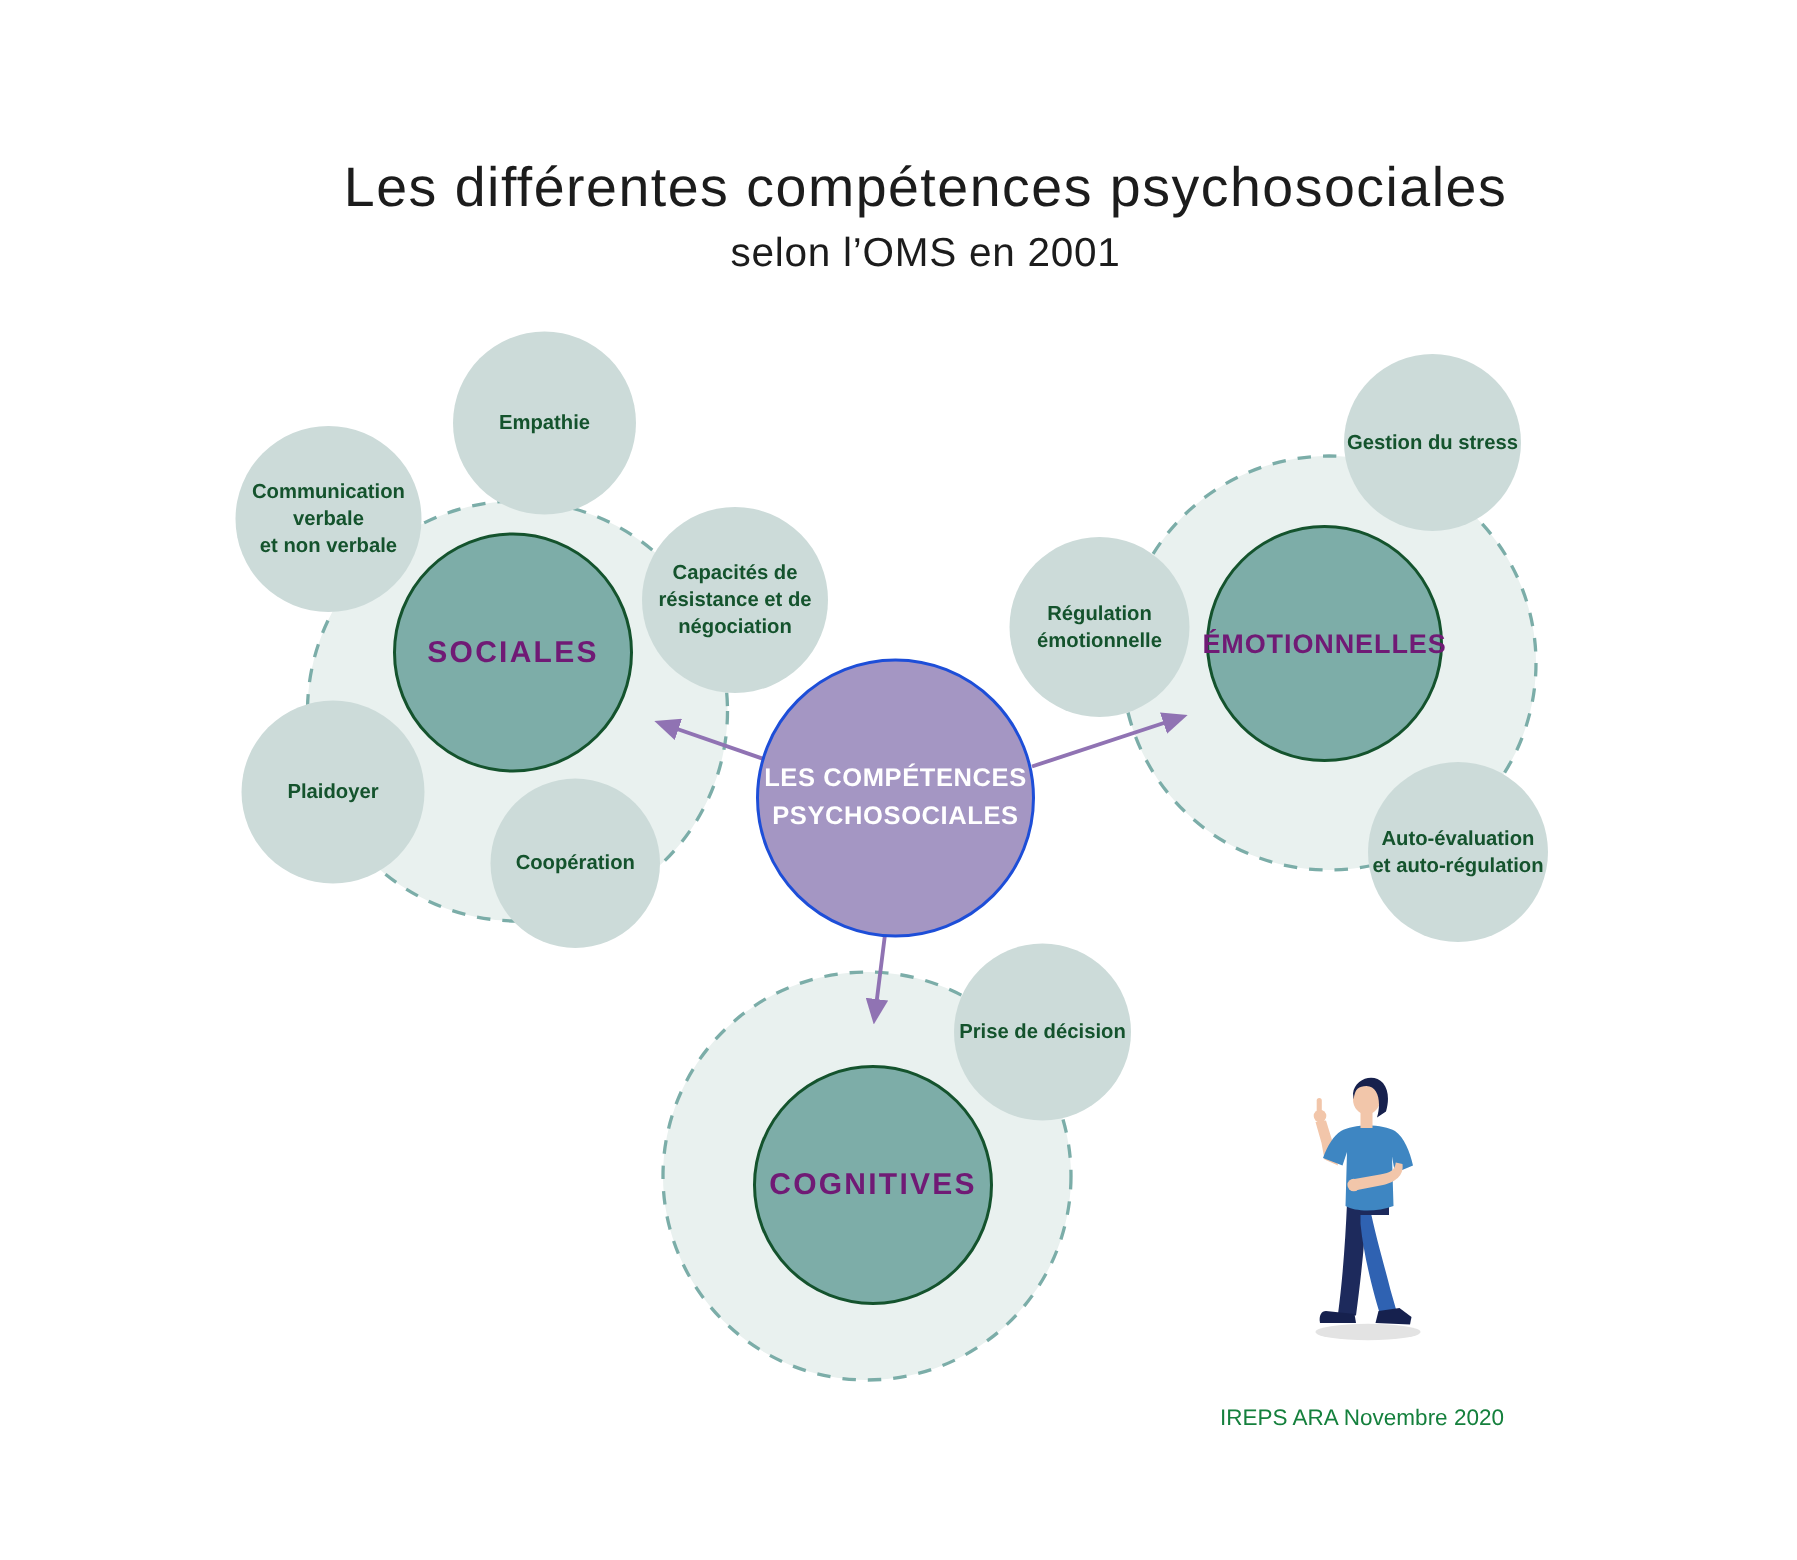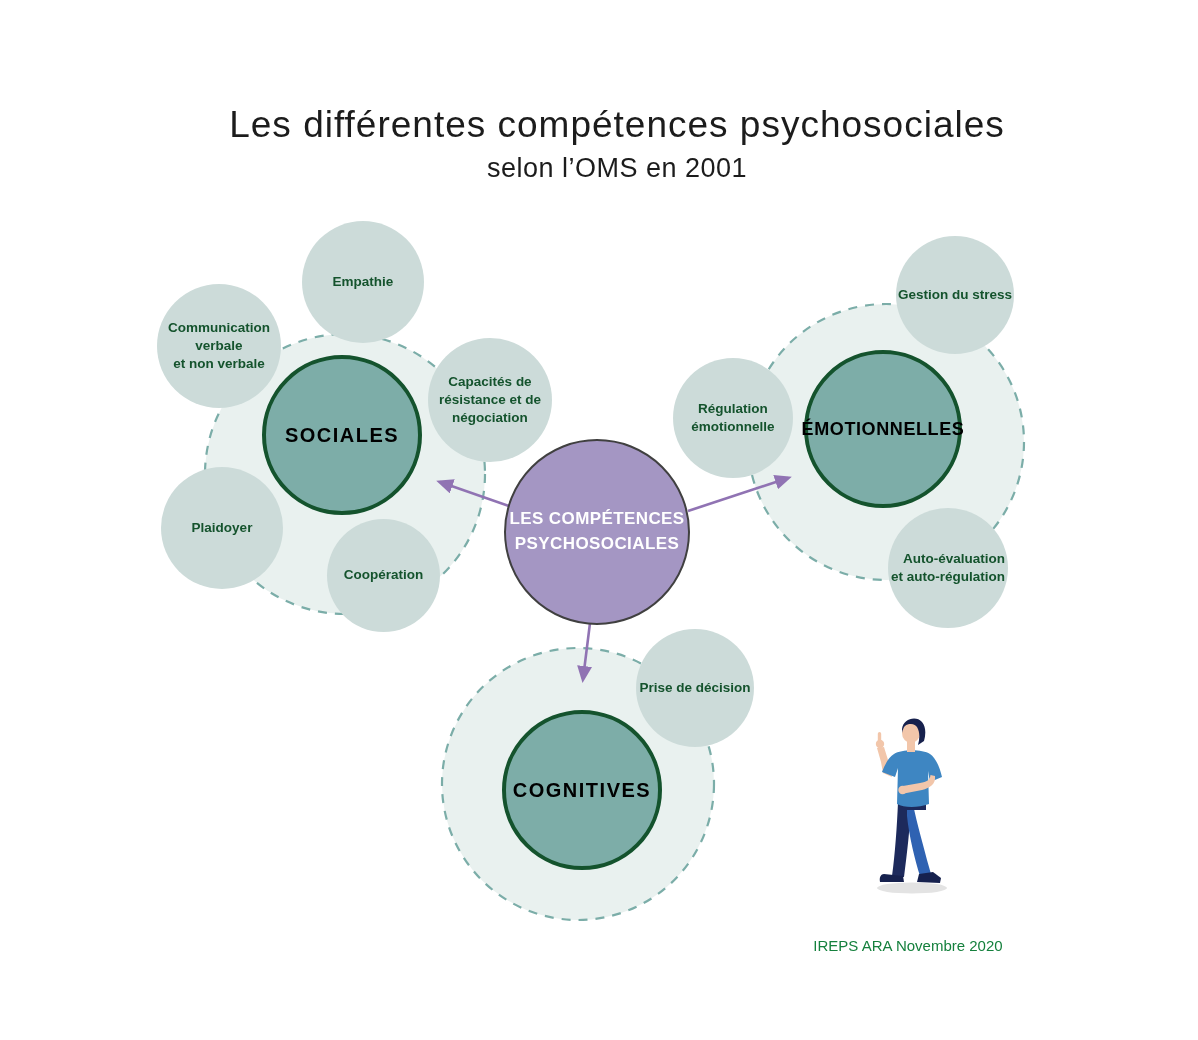--- a/index.html
+++ b/index.html
@@ -12,25 +12,25 @@
   .subtitle{font-size:27px;letter-spacing:.5px;color:#1c1c1c;font-weight:400;margin-top:6px;}
   .circle{
     position:absolute;border-radius:50%;display:flex;align-items:center;justify-content:center;
     text-align:center;box-sizing:border-box;
   }
   .sat{
     background:#ccdbd9;color:#14532d;font-size:13.5px;font-weight:bold;
     line-height:1.35;white-space:pre-line;z-index:3;
   }
   .core{
-    background:#7dada8;border:4px solid #14532d;color:#000000;font-weight:bold;
+    background:#7dada8;border:2px solid #14532d;color:#701a75;font-weight:bold;
     font-size:20px;letter-spacing:1.5px;z-index:4;
   }
   .hub{
-    background:#a496c3;border:2px solid #404040;color:#ffffff;font-weight:bold;
+    background:#a496c3;border:2px solid #1d4ed8;color:#ffffff;font-weight:bold;
     font-size:17px;letter-spacing:.4px;line-height:1.45;z-index:5;flex-direction:column;
   }
   .hub span{display:block;}
   .decor{position:absolute;left:0;top:0;z-index:1;}
   .person{position:absolute;left:858px;top:692px;z-index:2;}
   .credit{
     position:absolute;left:808px;top:913px;width:200px;text-align:center;
     font-size:15px;color:#15803d;z-index:2;
   }
 </style>
@@ -65,21 +65,21 @@
   <div class="circle sat" style="left:428px;top:314px;width:124px;height:124px;">Capacités de
 résistance et de
 négociation</div>
   <div class="circle sat" style="left:161px;top:443px;width:122px;height:122px;">Plaidoyer</div>
   <div class="circle sat" style="left:327px;top:495px;width:113px;height:113px;">Coopération</div>
   <div class="circle core" style="left:262px;top:331px;width:160px;height:160px;">SOCIALES</div>
 
   <div class="circle sat" style="left:896px;top:212px;width:118px;height:118px;">Gestion du stress</div>
   <div class="circle sat" style="left:673px;top:334px;width:120px;height:120px;">Régulation
 émotionnelle</div>
-  <div class="circle sat" style="left:888px;top:484px;width:120px;height:120px;text-align:right;">Auto-évaluation
+  <div class="circle sat" style="left:912px;top:484px;width:120px;height:120px;">Auto-évaluation
 et auto-régulation</div>
   <div class="circle core" style="left:804px;top:326px;width:158px;height:158px;font-size:18px;letter-spacing:.6px;">ÉMOTIONNELLES</div>
 
   <div class="circle sat" style="left:636px;top:605px;width:118px;height:118px;">Prise de décision</div>
   <div class="circle core" style="left:502px;top:686px;width:160px;height:160px;">COGNITIVES</div>
 
   <div class="circle hub" style="left:504px;top:415px;width:186px;height:186px;">
     <span>LES COMPÉTENCES</span>
     <span>PSYCHOSOCIALES</span>
   </div>

